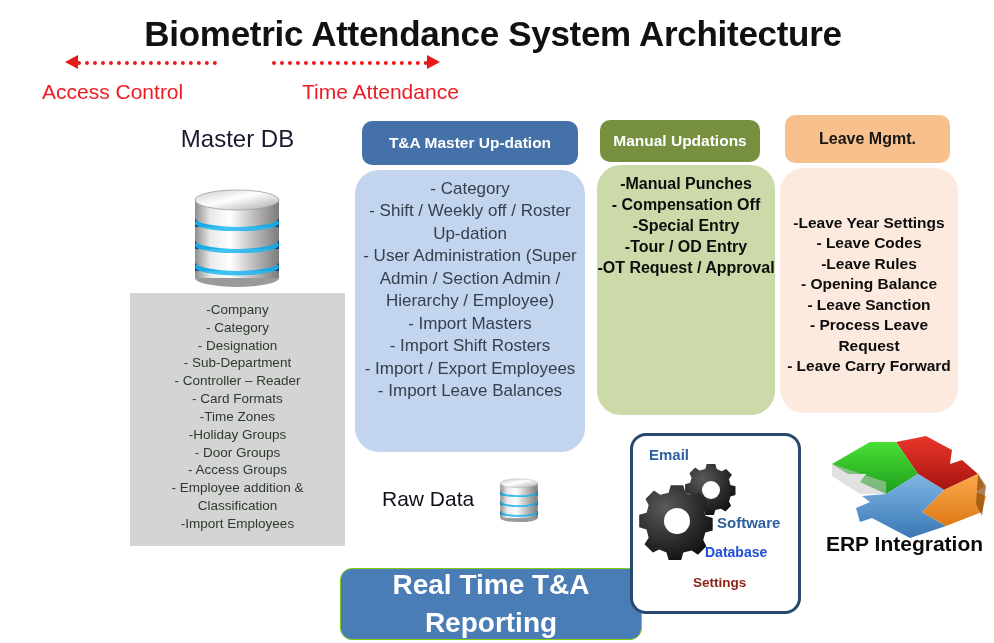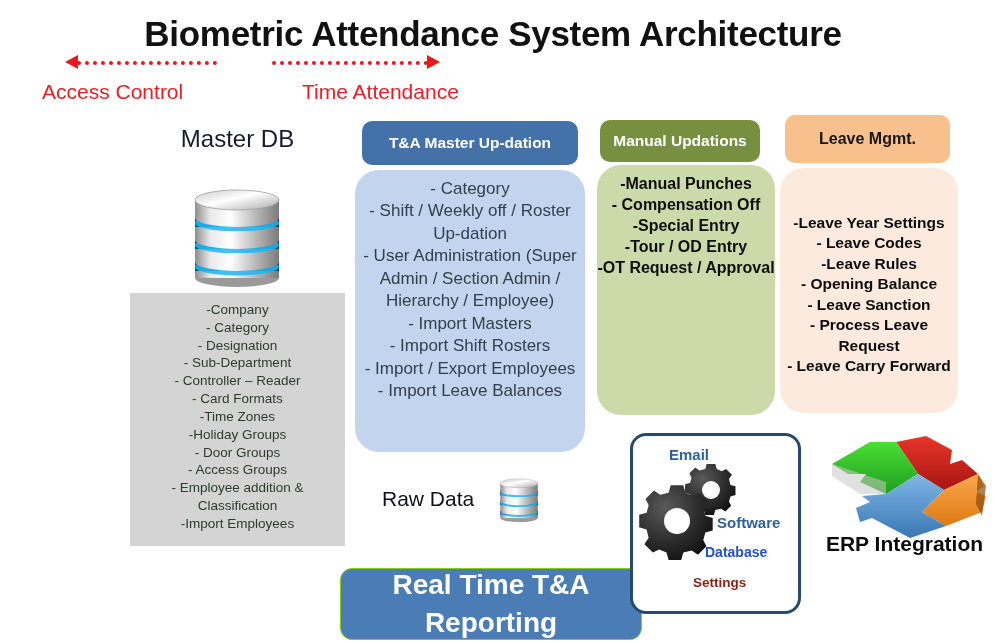--- a/index.html
+++ b/index.html
@@ -63,21 +63,21 @@
   
   #realtime-bar{left:340px;top:568px;width:300px;height:70px;background:#4a7cb5;
      border:1px solid #84cc16;border-radius:12px;color:#ffffff;font-size:28px;
      display:flex;align-items:center;justify-content:center;text-align:center;
      line-height:1.35;font-weight:bold;}
 
   
   #gears-box{left:630px;top:433px;width:165px;height:175px;border:3px solid #27496d;
      border-radius:16px;background:#ffffff;}
   .gear-word{position:absolute;font-weight:bold;}
-  #gw-email{left:16px;top:10px;font-size:15px;color:#2e5f9e;margin-left:20px;}
+  #gw-email{left:16px;top:10px;font-size:15px;color:#2e5f9e;}
   #gw-software{left:84px;top:78px;font-size:15px;color:#2e5f9e;}
   #gw-database{left:72px;top:108px;font-size:14px;color:#1d4ed8;}
   #gw-settings{left:60px;top:139px;font-size:13.5px;color:#8b2414;}
 
   
   #erp-label{left:822px;top:532px;width:165px;text-align:center;
      font-size:21px;font-weight:bold;color:#0b0b0b;}
 </style>
 </head>
 <body>

